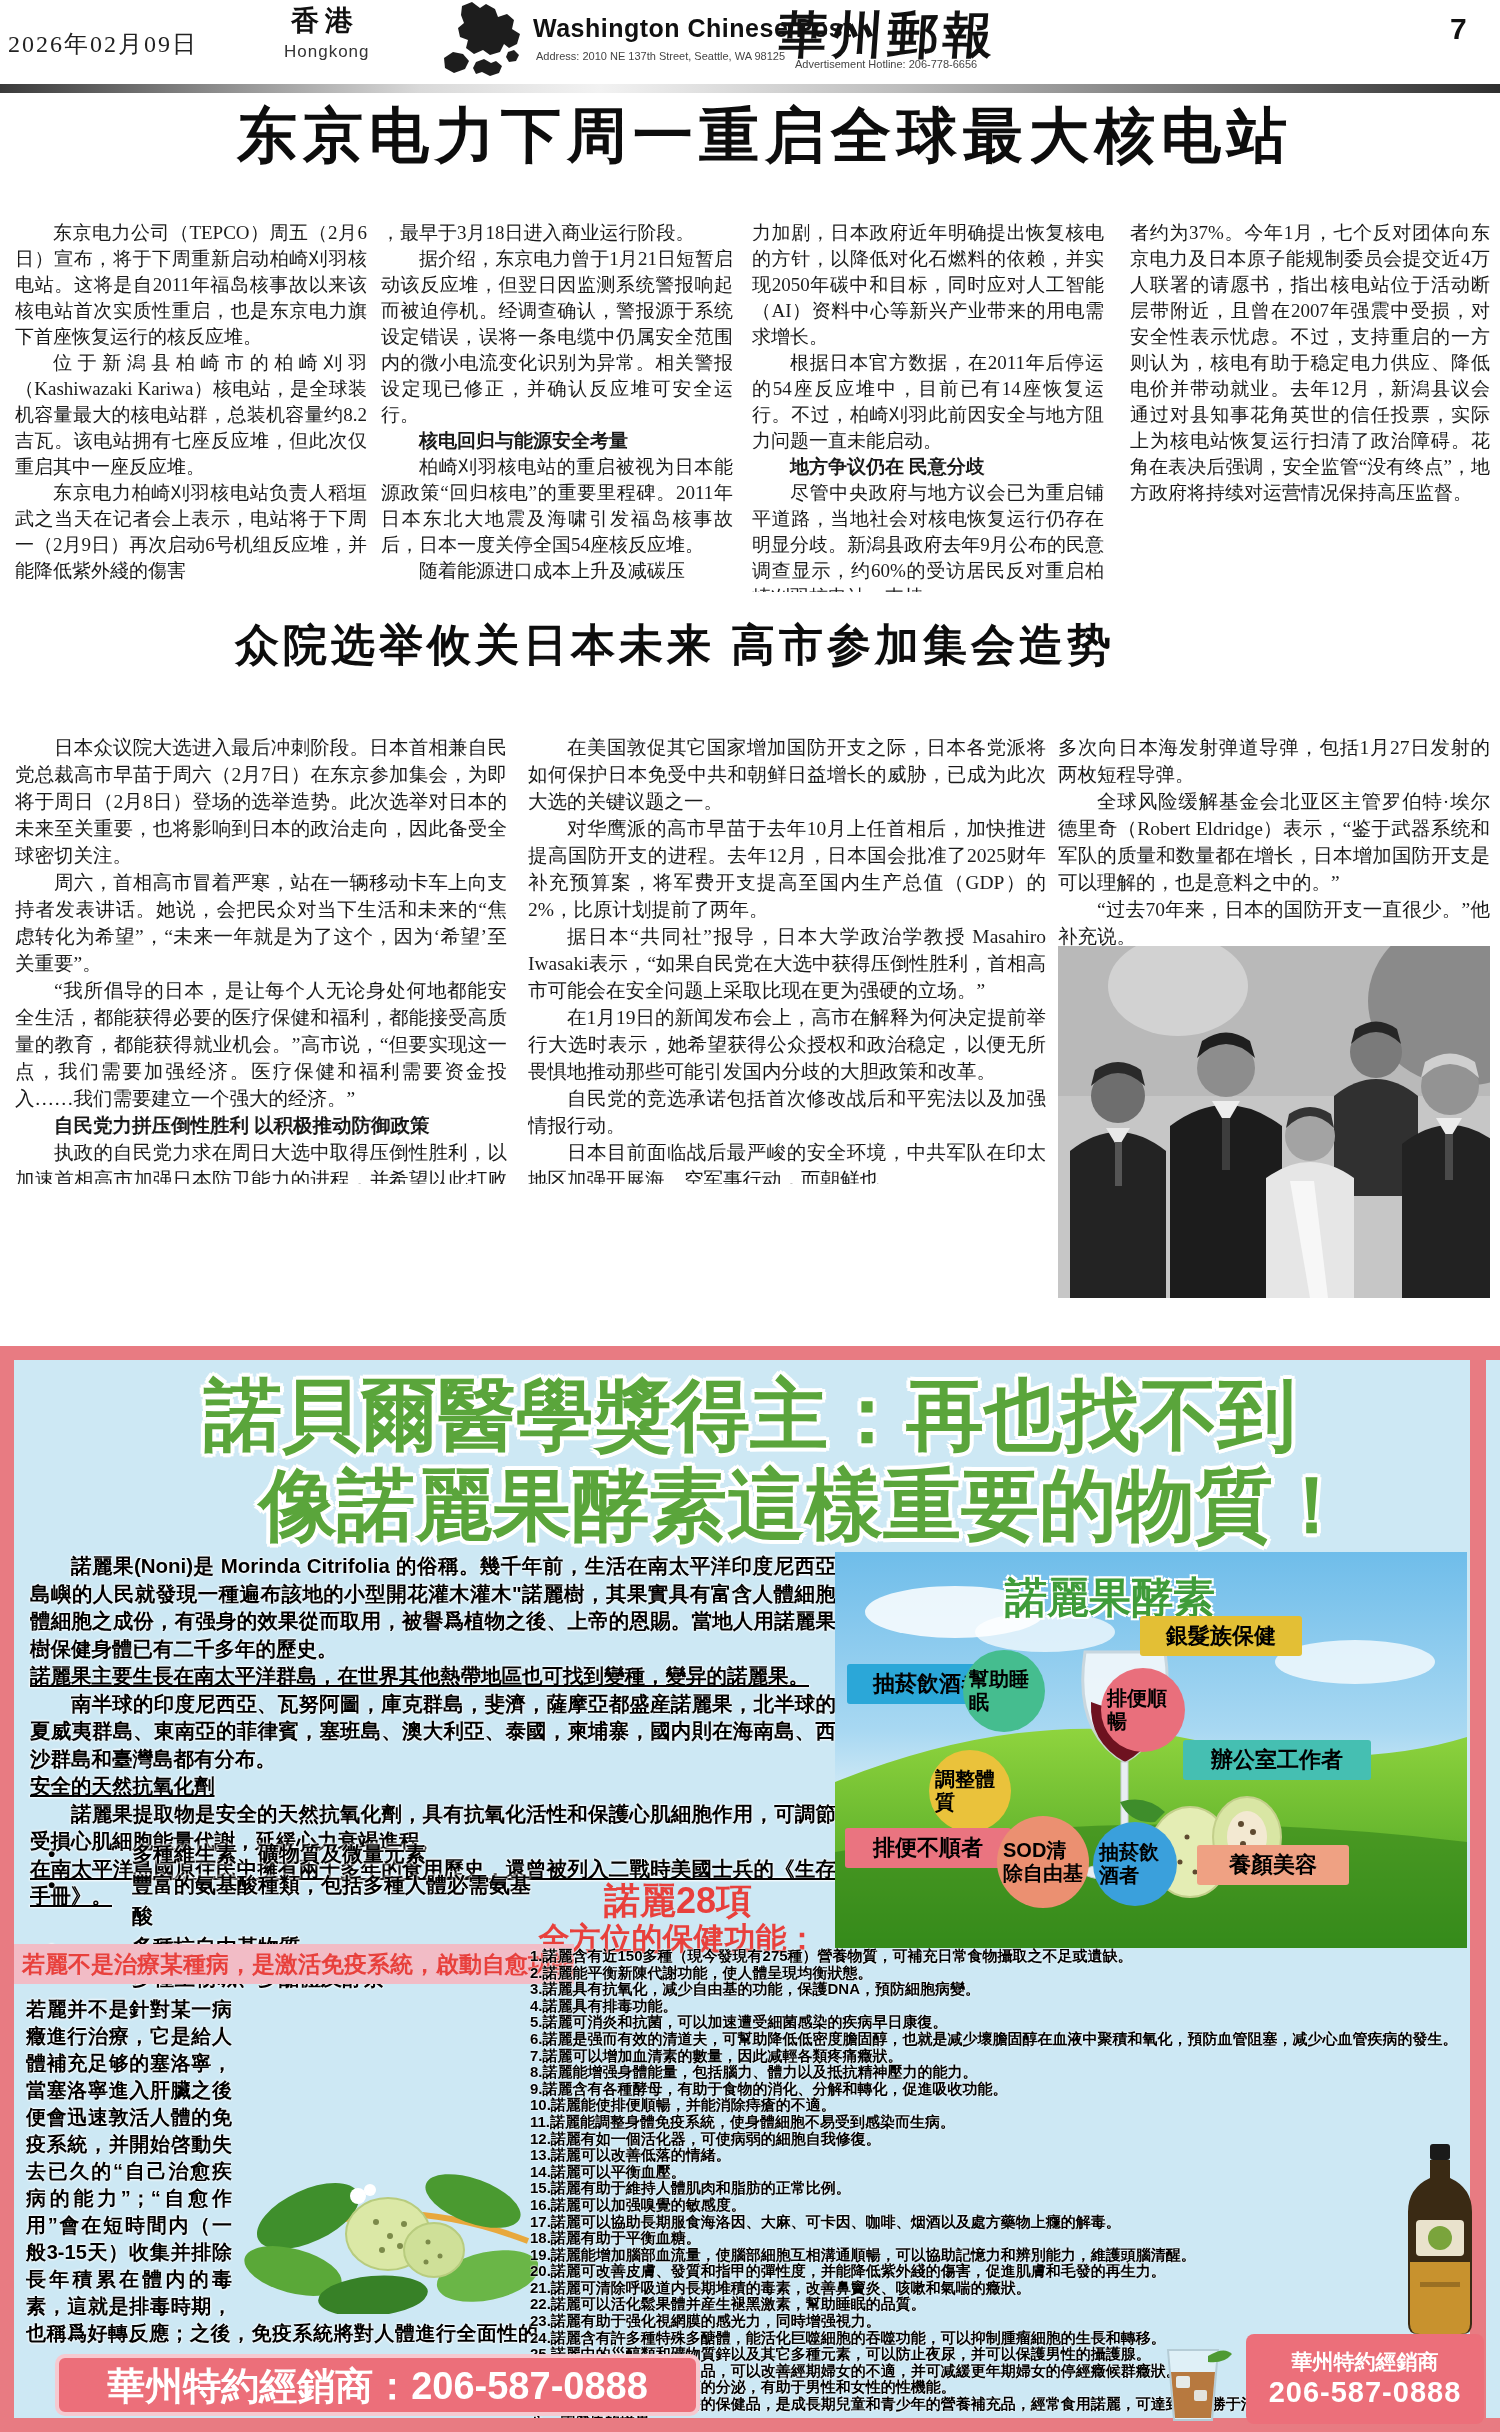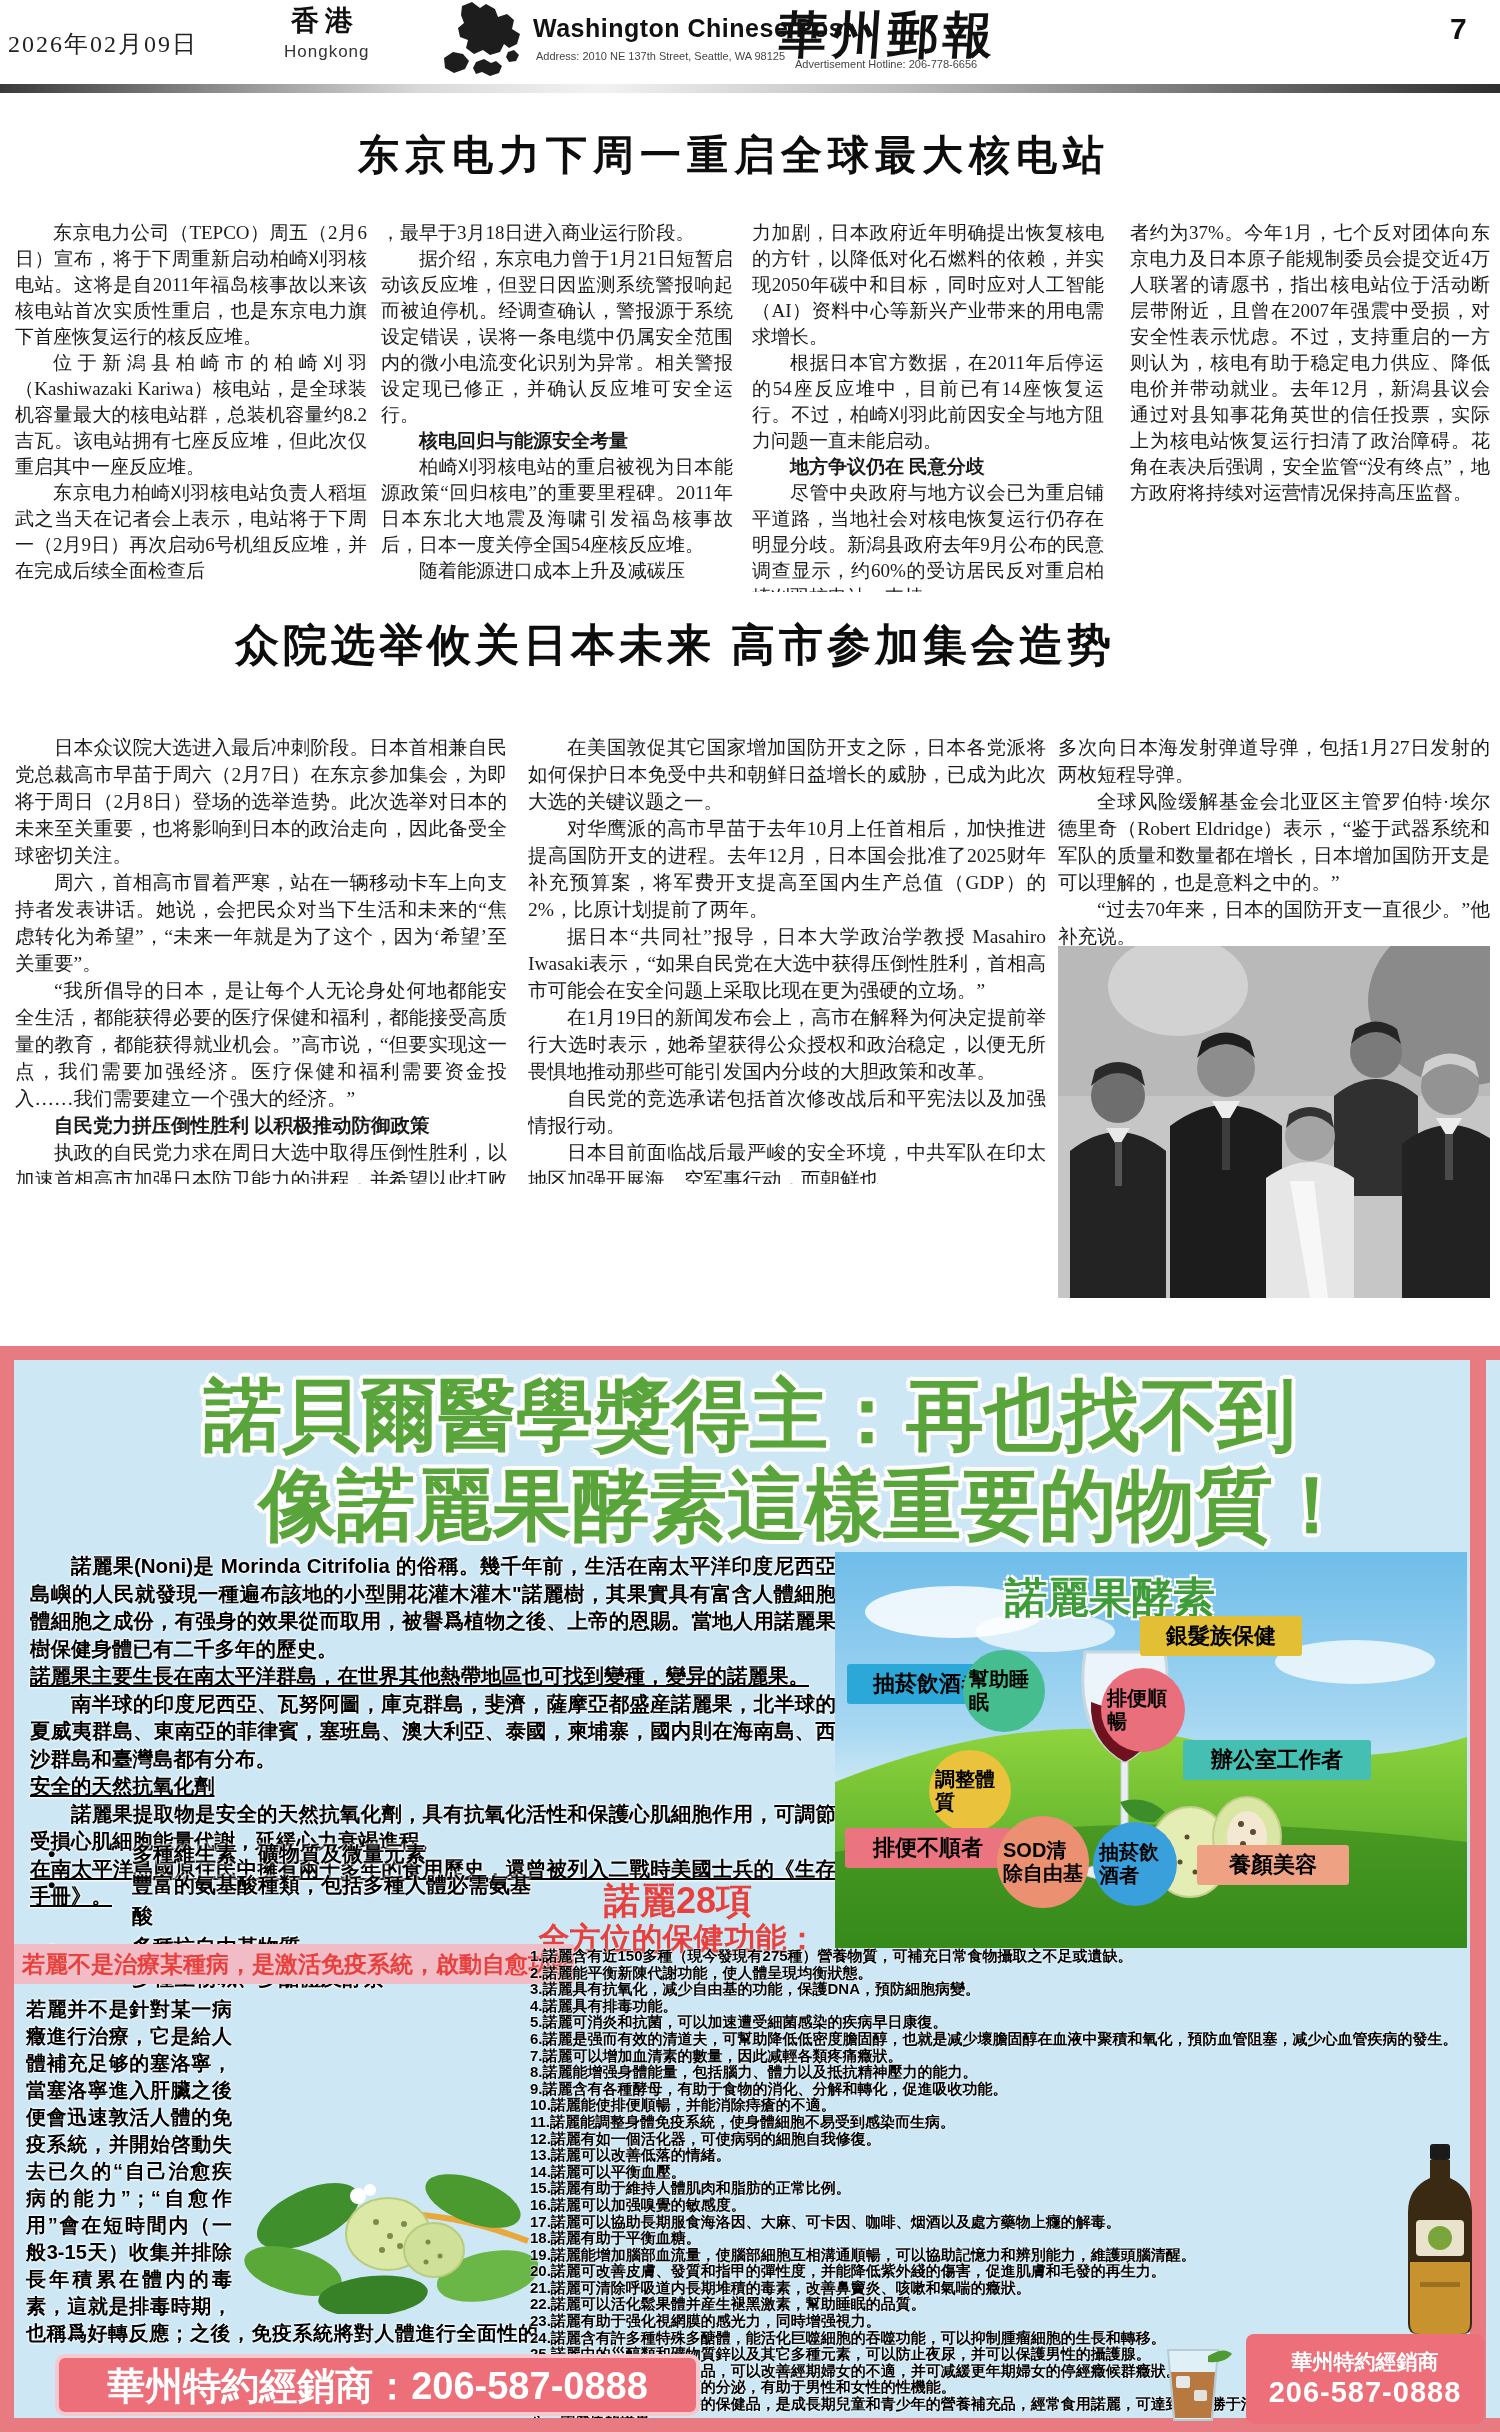--- a/index.html
+++ b/index.html
@@ -15,21 +15,21 @@
   .hdr-papen{left:533px;top:14px;font-size:25px;font-weight:800;letter-spacing:.5px;}
   .hdr-addr{left:536px;top:50px;font-size:11px;color:#444;}
   .hdr-papcn{left:778px;top:2px;font-family:"Liberation Serif",serif;font-size:50px;font-weight:900;letter-spacing:5px;transform:skewX(-4deg);}
   .hdr-hot{left:795px;top:58px;font-size:11px;color:#444;}
   .hdr-page{left:1450px;top:12px;font-size:30px;font-weight:bold;}
   .hdr-rule{left:0;top:84px;width:1500px;height:9px;
             background:linear-gradient(to right,#3a3a3a,#d9d9d9 28%,#f2f2f2 40%,#bdbdbd 60%,#2f2f2f);}
 
   
   .a-head{font-weight:900;text-align:center;color:#0d0d0d;font-family:"Liberation Sans",sans-serif;}
-  .a1-head{left:84px;top:96px;width:1300px;font-size:41px;letter-spacing:6px;margin-top:32px;}
+  .a1-head{left:115px;top:96px;width:1300px;font-size:60px;letter-spacing:6px;}
   .a2-head{left:90px;top:616px;width:1170px;font-size:44px;letter-spacing:4px;}
   .col{font-family:"Liberation Serif",serif;color:#1a1a1a;overflow:hidden;}
   .a1col{top:220px;height:372px;font-size:19px;line-height:26px;}
   .a2col{top:734px;height:450px;font-size:19.5px;line-height:27px;}
   .a1c1{left:15px;width:352px;}  .a1c2{left:381px;width:352px;}
   .a1c3{left:752px;width:352px;} .a1c4{left:1130px;width:360px;}
   .a2c1{left:15px;width:492px;}  .a2c2{left:528px;width:518px;}
   .a2c3{left:1058px;width:432px;}
   .pp{margin:0;text-align:justify;}
   .pp.p{text-indent:2em;}
@@ -115,21 +115,21 @@
   <div class="abs hdr-addr">Address: 2010 NE 137th Street, Seattle, WA 98125</div>
   <div class="abs hdr-papcn">華州郵報</div>
   <div class="abs hdr-hot">Advertisement Hotline: 206-778-6656</div>
   <div class="abs hdr-page">7</div>
   <div class="abs hdr-rule"></div>
 
   <div class="abs a-head a1-head">东京电力下周一重启全球最大核电站</div>
   <div class="abs col a1col a1c1">
       <div class="pp p">东京电力公司（TEPCO）周五（2月6日）宣布，将于下周重新启动柏崎刈羽核电站。这将是自2011年福岛核事故以来该核电站首次实质性重启，也是东京电力旗下首座恢复运行的核反应堆。</div>
       <div class="pp p">位于新潟县柏崎市的柏崎刈羽（Kashiwazaki Kariwa）核电站，是全球装机容量最大的核电站群，总装机容量约8.2吉瓦。该电站拥有七座反应堆，但此次仅重启其中一座反应堆。</div>
-      <div class="pp p">东京电力柏崎刈羽核电站负责人稻垣武之当天在记者会上表示，电站将于下周一（2月9日）再次启动6号机组反应堆，并在完成后续全面检查后</div>
+      <div class="pp p">东京电力柏崎刈羽核电站负责人稻垣武之当天在记者会上表示，电站将于下周一（2月9日）再次启动6号机组反应堆，并能降低紫外綫的傷害</div>
     </div>
   <div class="abs col a1col a1c2">
       <div class="pp cont">，最早于3月18日进入商业运行阶段。</div>
       <div class="pp p">据介绍，东京电力曾于1月21日短暂启动该反应堆，但翌日因监测系统警报响起而被迫停机。经调查确认，警报源于系统设定错误，误将一条电缆中仍属安全范围内的微小电流变化识别为异常。相关警报设定现已修正，并确认反应堆可安全运行。</div>
       <div class="pp head">核电回归与能源安全考量</div>
       <div class="pp p">柏崎刈羽核电站的重启被视为日本能源政策“回归核电”的重要里程碑。2011年日本东北大地震及海啸引发福岛核事故后，日本一度关停全国54座核反应堆。</div>
       <div class="pp p">随着能源进口成本上升及减碳压</div>
     </div>
   <div class="abs col a1col a1c3">
       <div class="pp cont">力加剧，日本政府近年明确提出恢复核电的方针，以降低对化石燃料的依赖，并实现2050年碳中和目标，同时应对人工智能（AI）资料中心等新兴产业带来的用电需求增长。</div>

